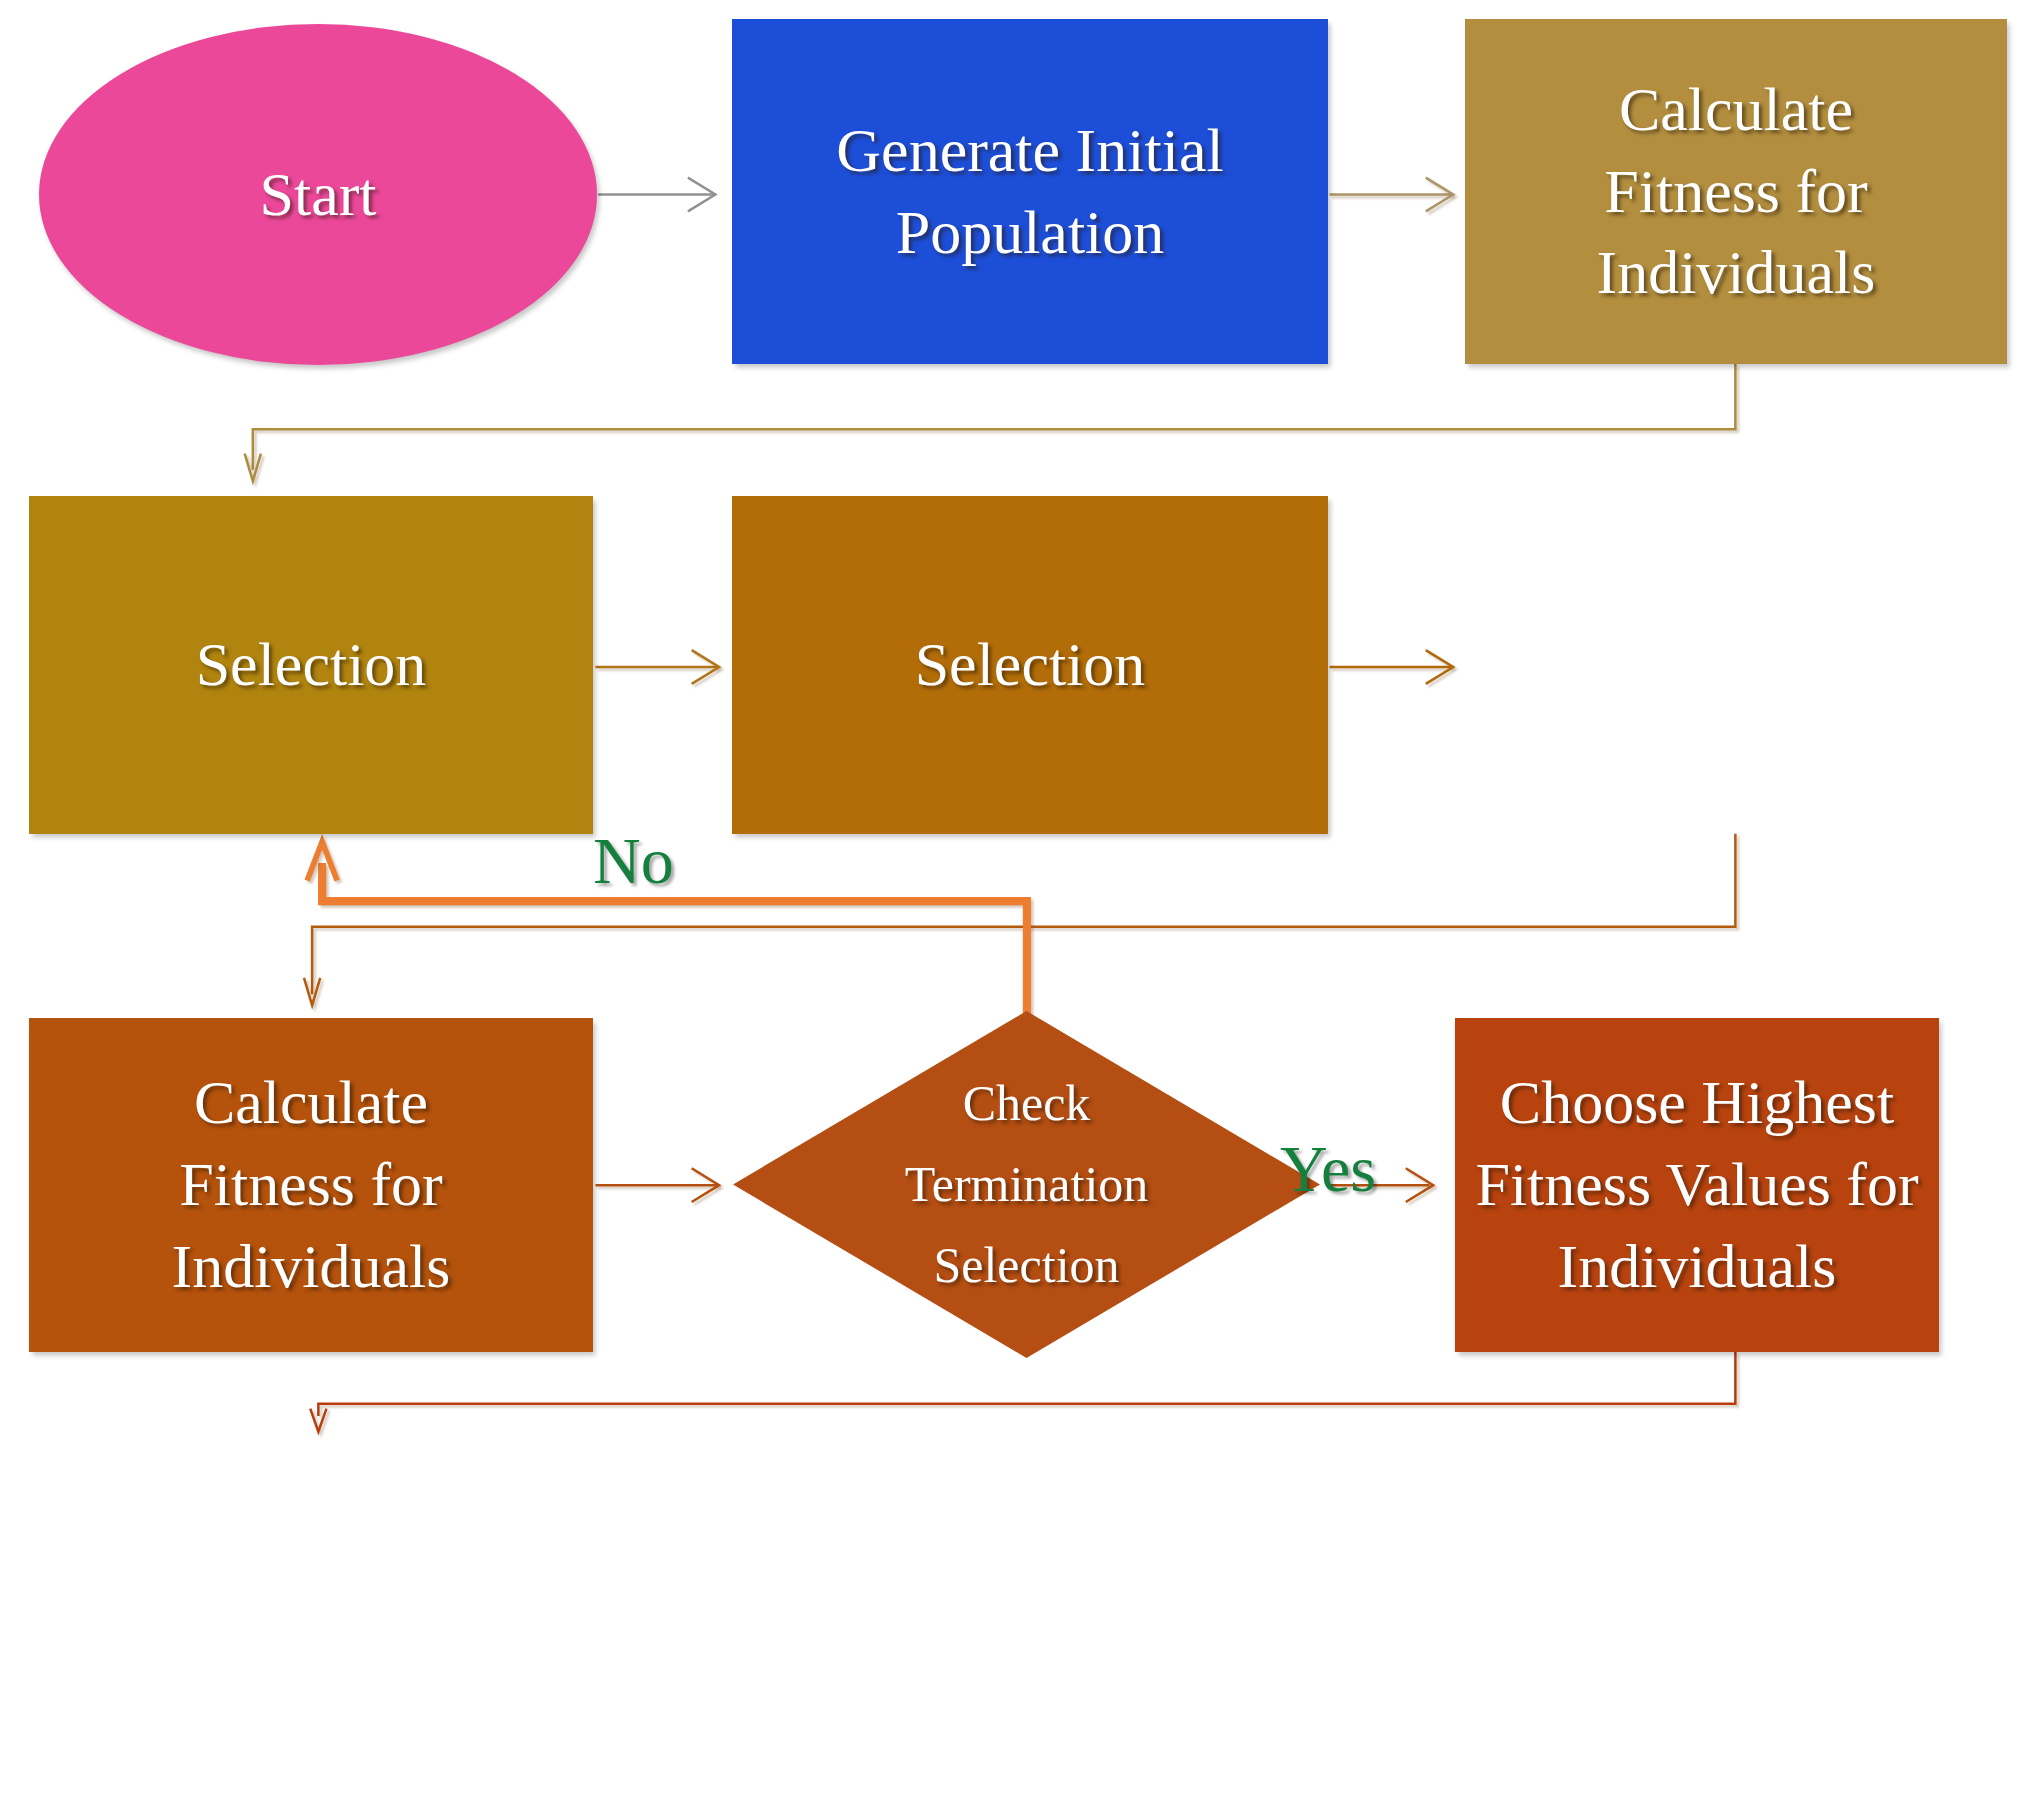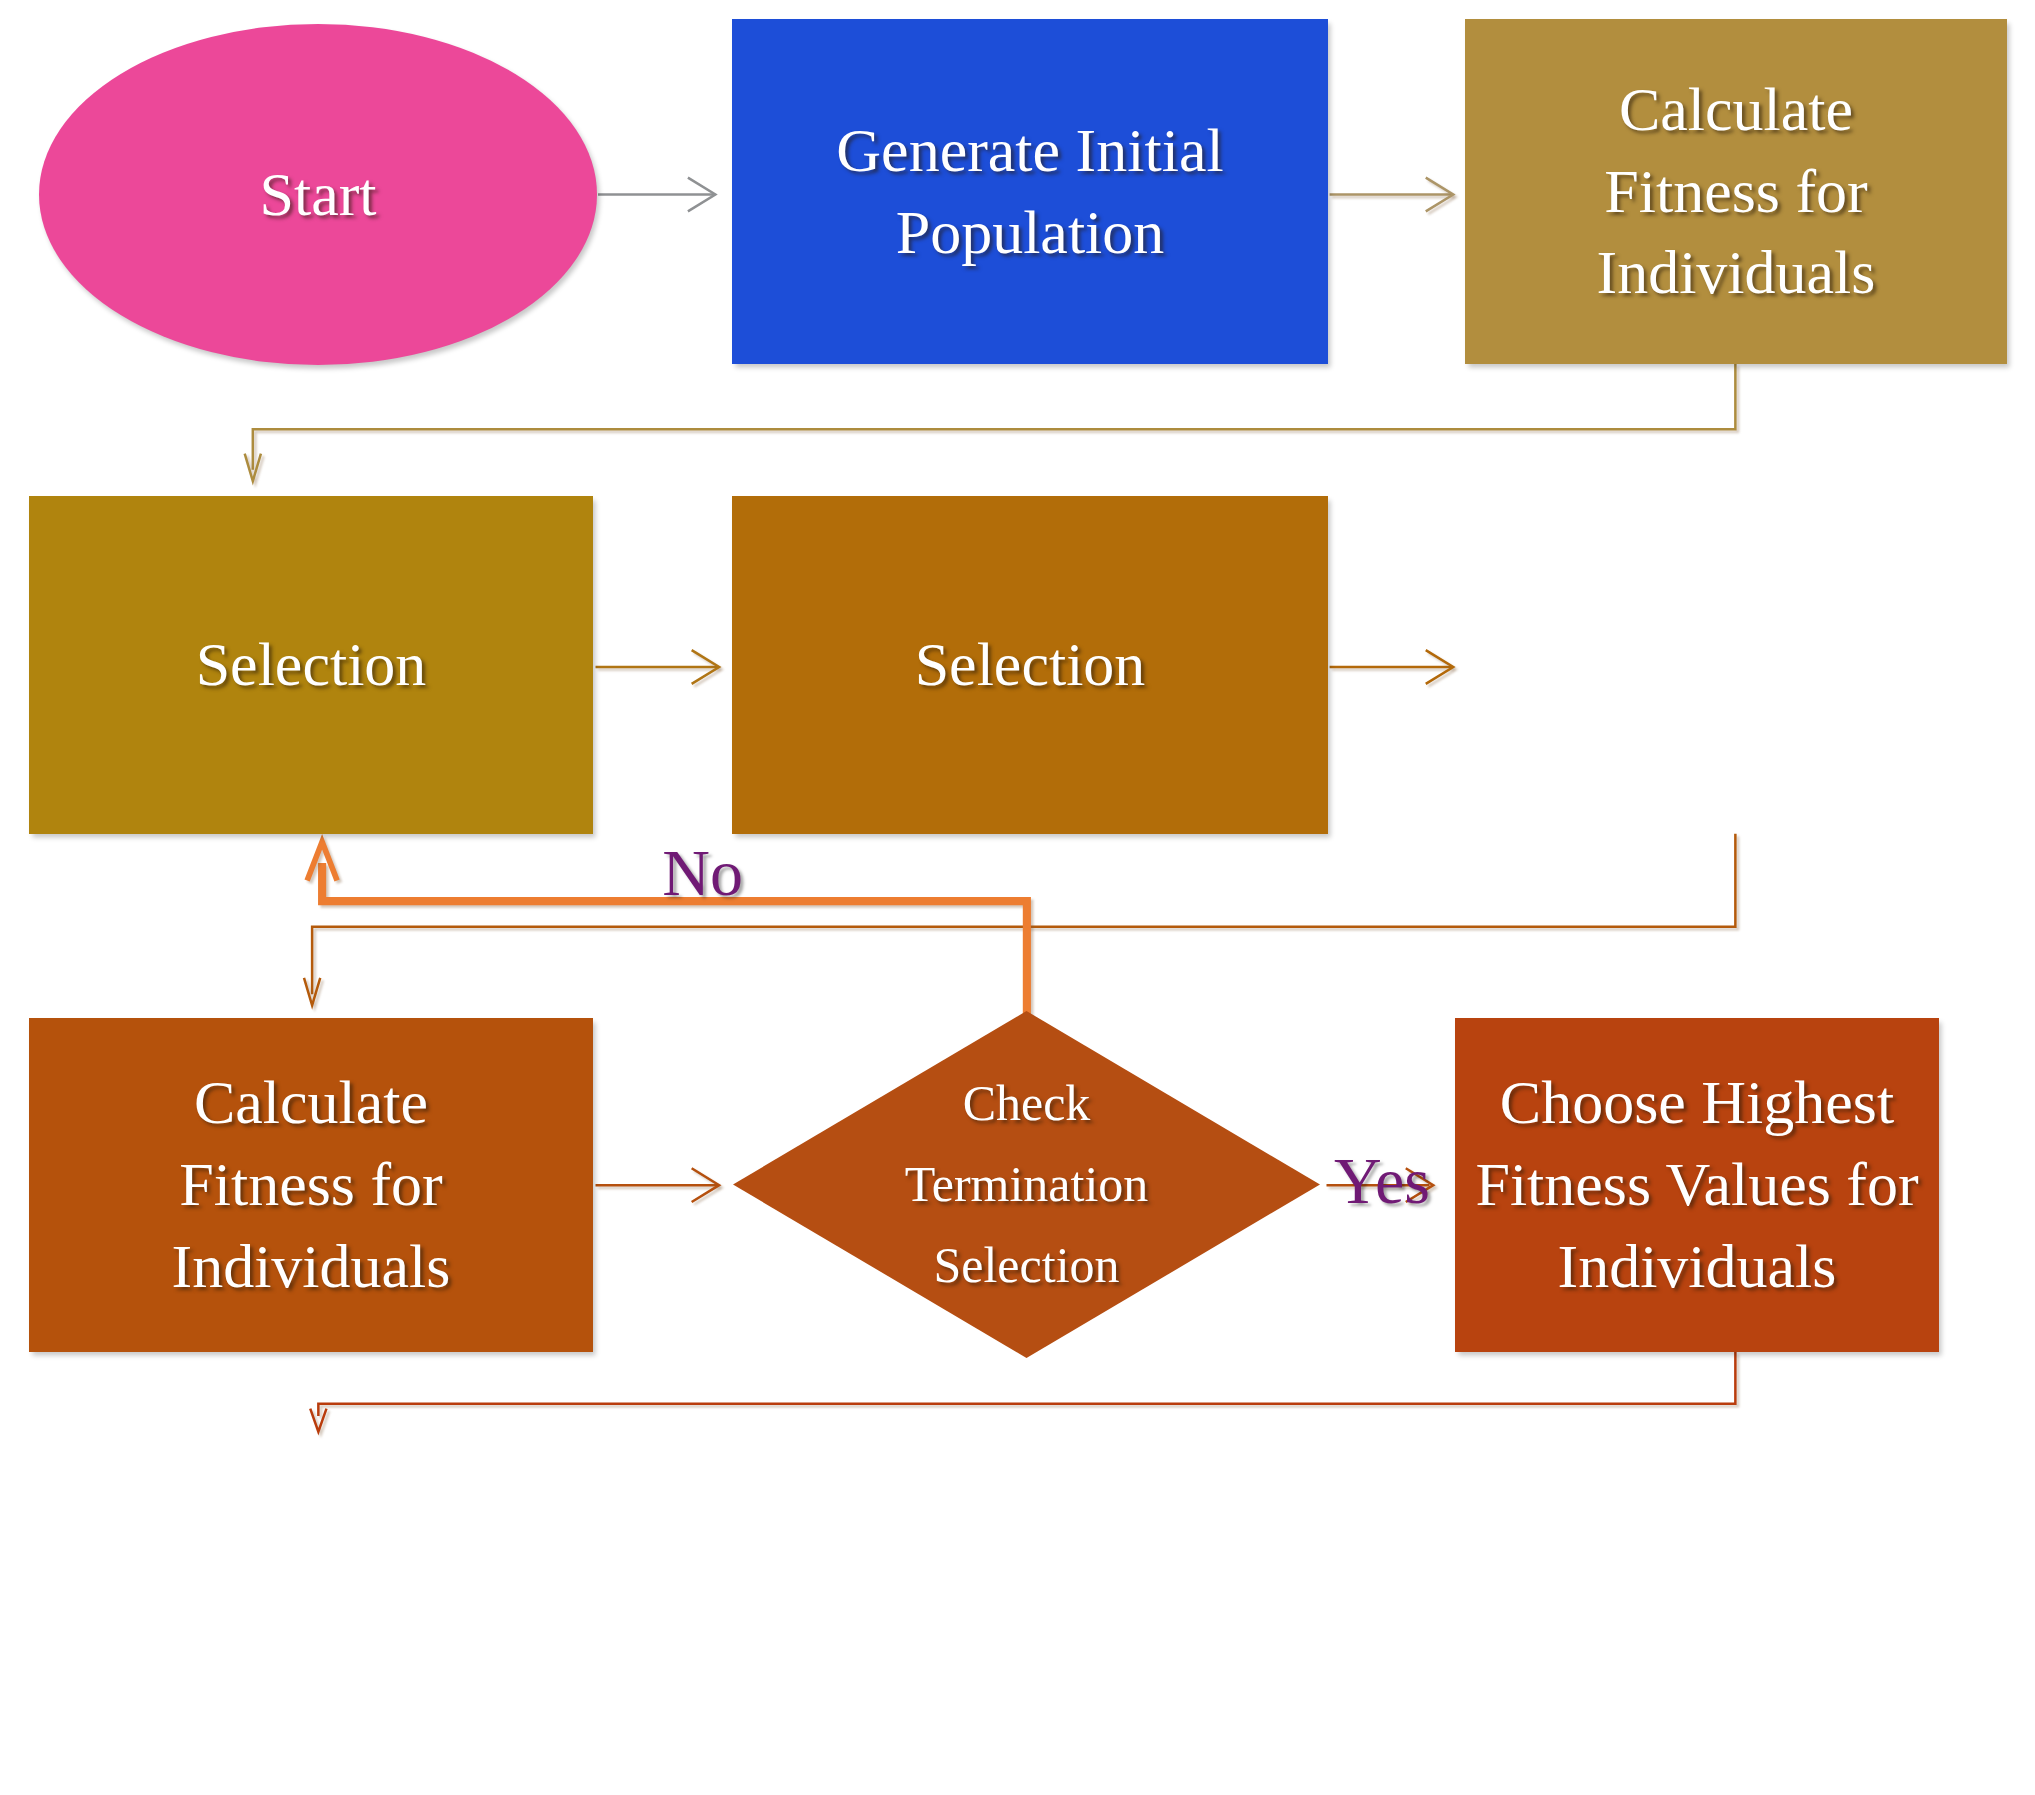--- a/index.html
+++ b/index.html
@@ -50,24 +50,23 @@
   .n-calc2 .nlabel{max-width:375px;}
   .n-diamond {left:733px;top:1011px; width:587px; height:347px;}
   .n-choose  {left:1455px;top:1018px; width:484px; height:334px;}
   .n-choose .nlabel{max-width:468px;}
   .n-end     {left:30px;  top:1442px; width:572px; height:348px;}
   .n-end .nlabel{font-size:75px;}
 
   .edge-label{
     position:absolute;
     font-size:66px;
-    color:#701a75;
-    text-align:right;
+    color:#15803d;
+    text-align:left;
     text-shadow:3.1px 3.1px 3.1px rgba(0,0,0,0.35);
-    margin-top:12px;
   }
   .l-no {left:593px; top:823px; width:150px;}
   .l-yes{left:1280px;top:1131px; width:150px;}
 </style>
 </head>
 <body>
 
 <div class="canvas">
 
   <svg class="edges" viewBox="0 0 3260 2876">

